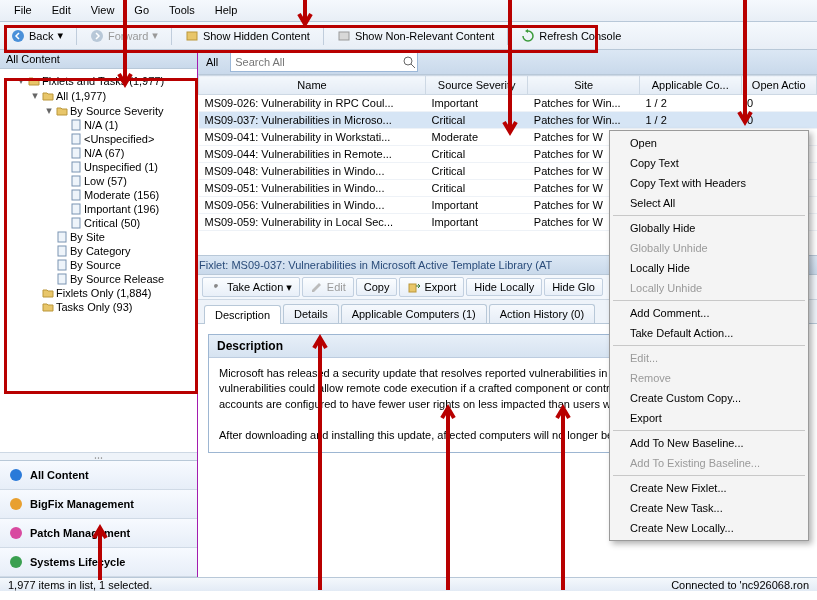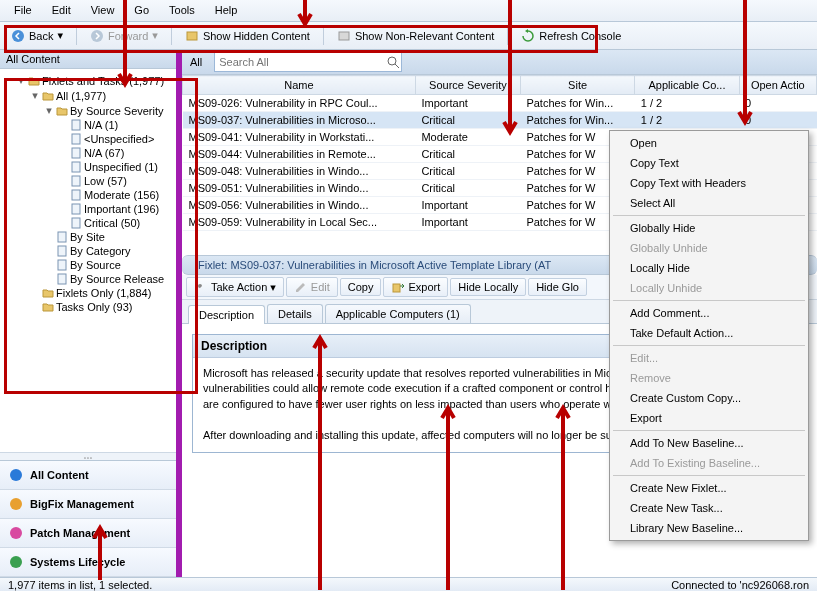--- a/index.html
+++ b/index.html
@@ -4,39 +4,39 @@
 <style>
 * { box-sizing: border-box; margin: 0; padding: 0; font-family: "Segoe UI", Tahoma, sans-serif; font-size: 11px; }
 body { width: 817px; height: 600px; background: #fff; overflow: hidden; position: relative; }
 .menubar { display: flex; background: linear-gradient(#f5f9fd,#e8eef6); border-bottom: 1px solid #b8c8d8; padding: 2px 4px; height: 22px; }
 .menubar > div { padding: 2px 10px; cursor: default; }
 .toolbar { display: flex; align-items: center; background: linear-gradient(#f5f9fd,#e8eef6); border-bottom: 1px solid #b8c8d8; padding: 2px 4px; height: 28px; gap: 4px; }
 .tbtn { display: flex; align-items: center; gap: 4px; padding: 14px 6px; border: 1px solid transparent; border-radius: 2px; }
 .sep { width:1px; height:18px; background:#c0cddc; margin:0 2px; }
 .icon { width:14px; height:14px; display:inline-block; }
 .main { display:flex; height: 527px; }
-.left { width: 182px; border-right: 6px solid #a21caf; display:flex; flex-direction:column; }
+.left { width: 198px; border-right: 1px solid #a21caf; display:flex; flex-direction:column; }
 .panelhdr { background: linear-gradient(#dbe7f4,#c9d9eb); border-bottom:1px solid #b8c8d8; padding:3px 6px; font-weight: normal; }
 .tree { flex: 1 1 0; overflow:auto; padding:4px 2px; }
 .tree ul { list-style:none; padding-left: 14px; }
 .tree li { white-space: nowrap; padding:1px 0; display:flex; align-items:center; gap:2px; }
 .tree li > span.twist { width:10px; text-align:center; color:#666; }
 .navpanes { border-top:1px solid #b8c8d8; }
 .navbtn { display:flex; align-items:center; gap:6px; padding:6px 8px; background: linear-gradient(#f7faff,#e7eef8); border-bottom:1px solid #d0dae6; }
 .right { flex:1; display:flex; flex-direction:column; }
 .filterbar { display:flex; background: linear-gradient(#dbe7f4,#c9d9eb); border-bottom:1px solid #b8c8d8; align-items:center; }
 .filterbar .lbl { padding:3px 8px; }
 .searchbox { margin-left:auto; display:flex; align-items:center; border:1px solid #9cb8d8; background:#fff; height:20px; margin:2px 4px; }
 .searchbox input { border:none; outline:none; width:170px; padding:2px 4px; font-size:11px; }
 .list { flex: 0 0 180px; overflow:auto; position:relative; }
 table.grid { width:100%; border-collapse: collapse; }
 table.grid th { background: linear-gradient(#f4f8fc,#e3ebf5); border:1px solid #cdd8e4; padding:3px 6px; text-align:center; font-weight:normal; position:sticky; top:0; }
 table.grid td { border-bottom:1px solid #eef2f7; padding:2px 6px; white-space:nowrap; overflow:hidden; text-overflow:ellipsis; }
 tr.sel td { background:#d6e5f5; }
-.detailhdr { background: linear-gradient(#dbe7f4,#c9d9eb); border-top:1px solid #b8c8d8; border-bottom:1px solid #b8c8d8; padding:3px 16px; color:#2a4c7a;border-radius:6px; }
+.detailhdr { background: linear-gradient(#dbe7f4,#c9d9eb); border-top:1px solid #b8c8d8; border-bottom:1px solid #b8c8d8; padding:3px 1px; color:#2a4c7a; }
 .detailtoolbar { display:flex; align-items:center; gap:2px; padding:2px 4px; background:#f3f7fc; border-bottom:1px solid #cdd8e4; }
 .dtbtn { display:flex; align-items:center; gap:3px; padding:2px 7px; border:1px solid #c2d0e0; background:linear-gradient(#fbfdff,#e8eff8); border-radius:2px; }
 .dtbtn.disabled { color:#9a9a9a; }
 .tabs { display:flex; padding: 4px 6px 0 6px; background:#eef3f9; border-bottom:1px solid #b8c8d8; gap:2px; }
 .tab { padding:3px 10px; border:1px solid #b8c8d8; border-bottom:none; background:linear-gradient(#f6f9fd,#e6edf6); border-radius:3px 3px 0 0; }
 .tab.active { background:#fff; position:relative; top:1px; }
 .docpane { flex:1; overflow:auto; padding:10px; background:#fff; }
 .docbox { border:1px solid #9db6d2; }
 .docbox h3 { background: linear-gradient(#e7eff8,#d6e3f1); padding:4px 8px; border-bottom:1px solid #bcccdf; font-weight:bold; font-size:12px; }
 .docbox p { padding:8px 10px; line-height:1.4; }
@@ -374,20 +374,21 @@
         <span>Export</span>
       </div>
       <div class="dtbtn">Hide Locally</div>
       <div class="dtbtn">Hide Glo</div>
     </div>
 
     <div class="tabs" id="dtabs">
         <div class="tab active">Description</div>
         <div class="tab">Details</div>
         <div class="tab">Applicable Computers (1)</div>
+        <div class="tab">Action History (0)</div>
       </div>
 
     <div class="docpane">
       <div class="docbox">
         <h3>Description</h3>
         <p>Microsoft has released a security update that resolves reported vulnerabilities in Microsoft Active Template Library vulnerabilities could allow remote code execution if a crafted component or control hosted on a malicious web accounts are configured to have fewer user rights on less impacted than users who operate with administrator</p>
         <p>After downloading and installing this update, affected computers will no longer be susceptible to these vulnerabilities.</p>
       </div>
     </div>
   </div>
@@ -415,21 +416,21 @@
     <div class="mi disabled">Edit...</div>
     <div class="mi disabled">Remove</div>
     <div class="mi">Create Custom Copy...</div>
     <div class="mi">Export</div>
     <hr>
     <div class="mi">Add To New Baseline...</div>
     <div class="mi disabled">Add To Existing Baseline...</div>
     <hr>
     <div class="mi">Create New Fixlet...</div>
     <div class="mi">Create New Task...</div>
-    <div class="mi">Library New Baseline...</div>
+    <div class="mi">Create New Locally...</div>
   </div>
 
 <div class="redbox" style="left:4px; top:25px; width:594px; height:28px"></div>
 <div class="redbox" style="left:4px; top:78px; width:194px; height:316px"></div>
 
 <svg class="redarrow" style="left:90px; top:520px" width="20" height="60">
     <path d="M10 60 L10 10 M4 18 L10 8 L16 18" stroke="#b80000" stroke-width="4" fill="none"></path>
   </svg>
 <svg class="redarrow" style="left:115px; top:0px" width="20" height="92">
     <path d="M10 0 L10 82 M4 74 L10 84 L16 74" stroke="#b80000" stroke-width="4" fill="none"></path>

